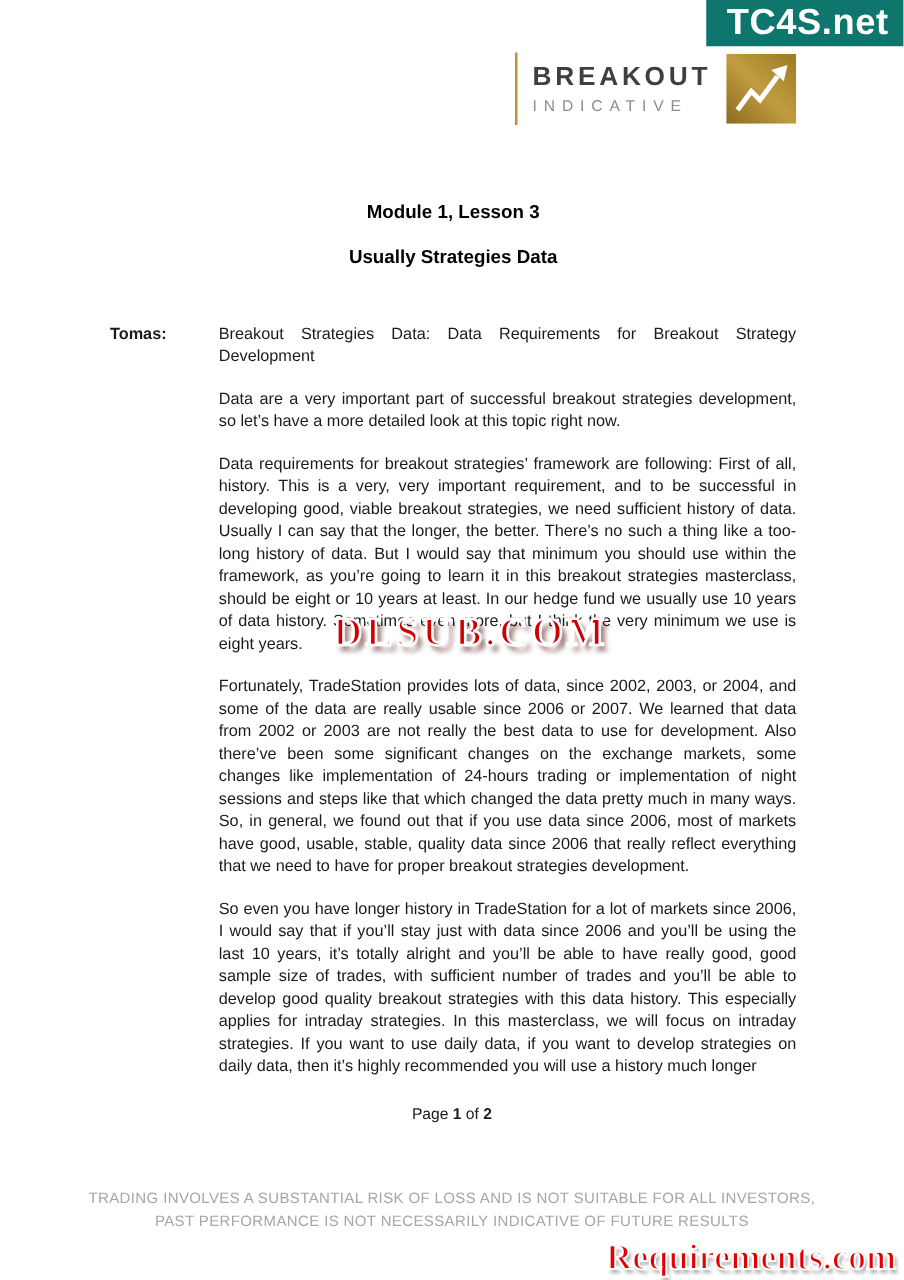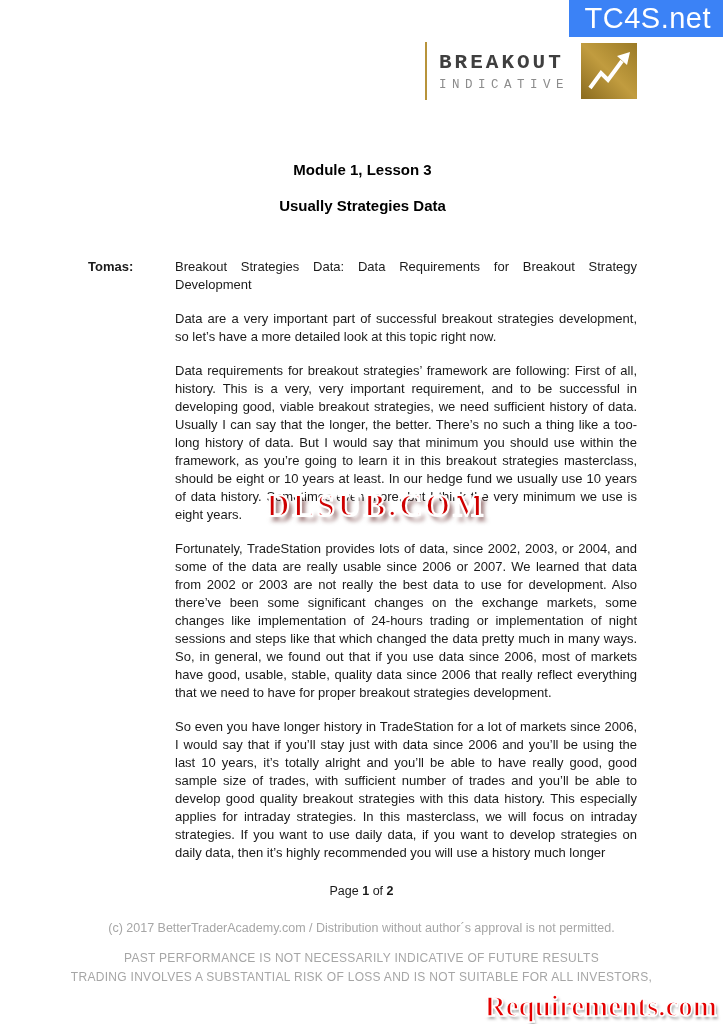--- a/index.html
+++ b/index.html
@@ -12,38 +12,37 @@
     background: #ffffff;
     font-family: "Liberation Sans", sans-serif;
     color: #1a1a1a;
     overflow: hidden;
   }
 
   
   .banner-tc4s {
     position: absolute;
     top: 0; right: 0;
-    background: #3b82f6;
+    background: #0f766e;
     color: #ffffff;
-    font-weight: normal;
+    font-weight: bold;
     font-size: 29px;
     line-height: 37px;
     padding: 0 12px 0 16px;
     letter-spacing: 0.5px;
   }
 
   
   .logo {
     position: absolute;
     top: 42px;
     right: 86px;
     display: flex;
     align-items: center;
     gap: 12px;
-    font-family: Liberation Mono, monospace;
   }
   .logo-rule {
     width: 2px;
     height: 58px;
     background: #b8943b;
   }
   .logo-text { display: flex; flex-direction: column; }
   .logo-line1 {
     font-size: 21px;
     font-weight: bold;
@@ -206,22 +205,21 @@
 
   <div class="wm-center">DLSUB.COM</div>
 
   <div class="page-label">
     <span>Page</span>
     <b>1</b>
     <span>of</span>
     <b>2</b>
   </div>
 
-  <div class="copyright">(c) 2017 BetterTraderAcademy.com / Distribution without author´s approval is not permitted.</div>
 
   <div class="disclaimer">
+    <div>TRADING INVOLVES A SUBSTANTIAL RISK OF LOSS AND IS NOT SUITABLE FOR ALL INVESTORS,</div>
     <div>PAST PERFORMANCE IS NOT NECESSARILY INDICATIVE OF FUTURE RESULTS</div>
-    <div>TRADING INVOLVES A SUBSTANTIAL RISK OF LOSS AND IS NOT SUITABLE FOR ALL INVESTORS,</div>
   </div>
 
   <div class="wm-bottomright">Requirements.com</div>
 
 </div>
 
 </body></html>

